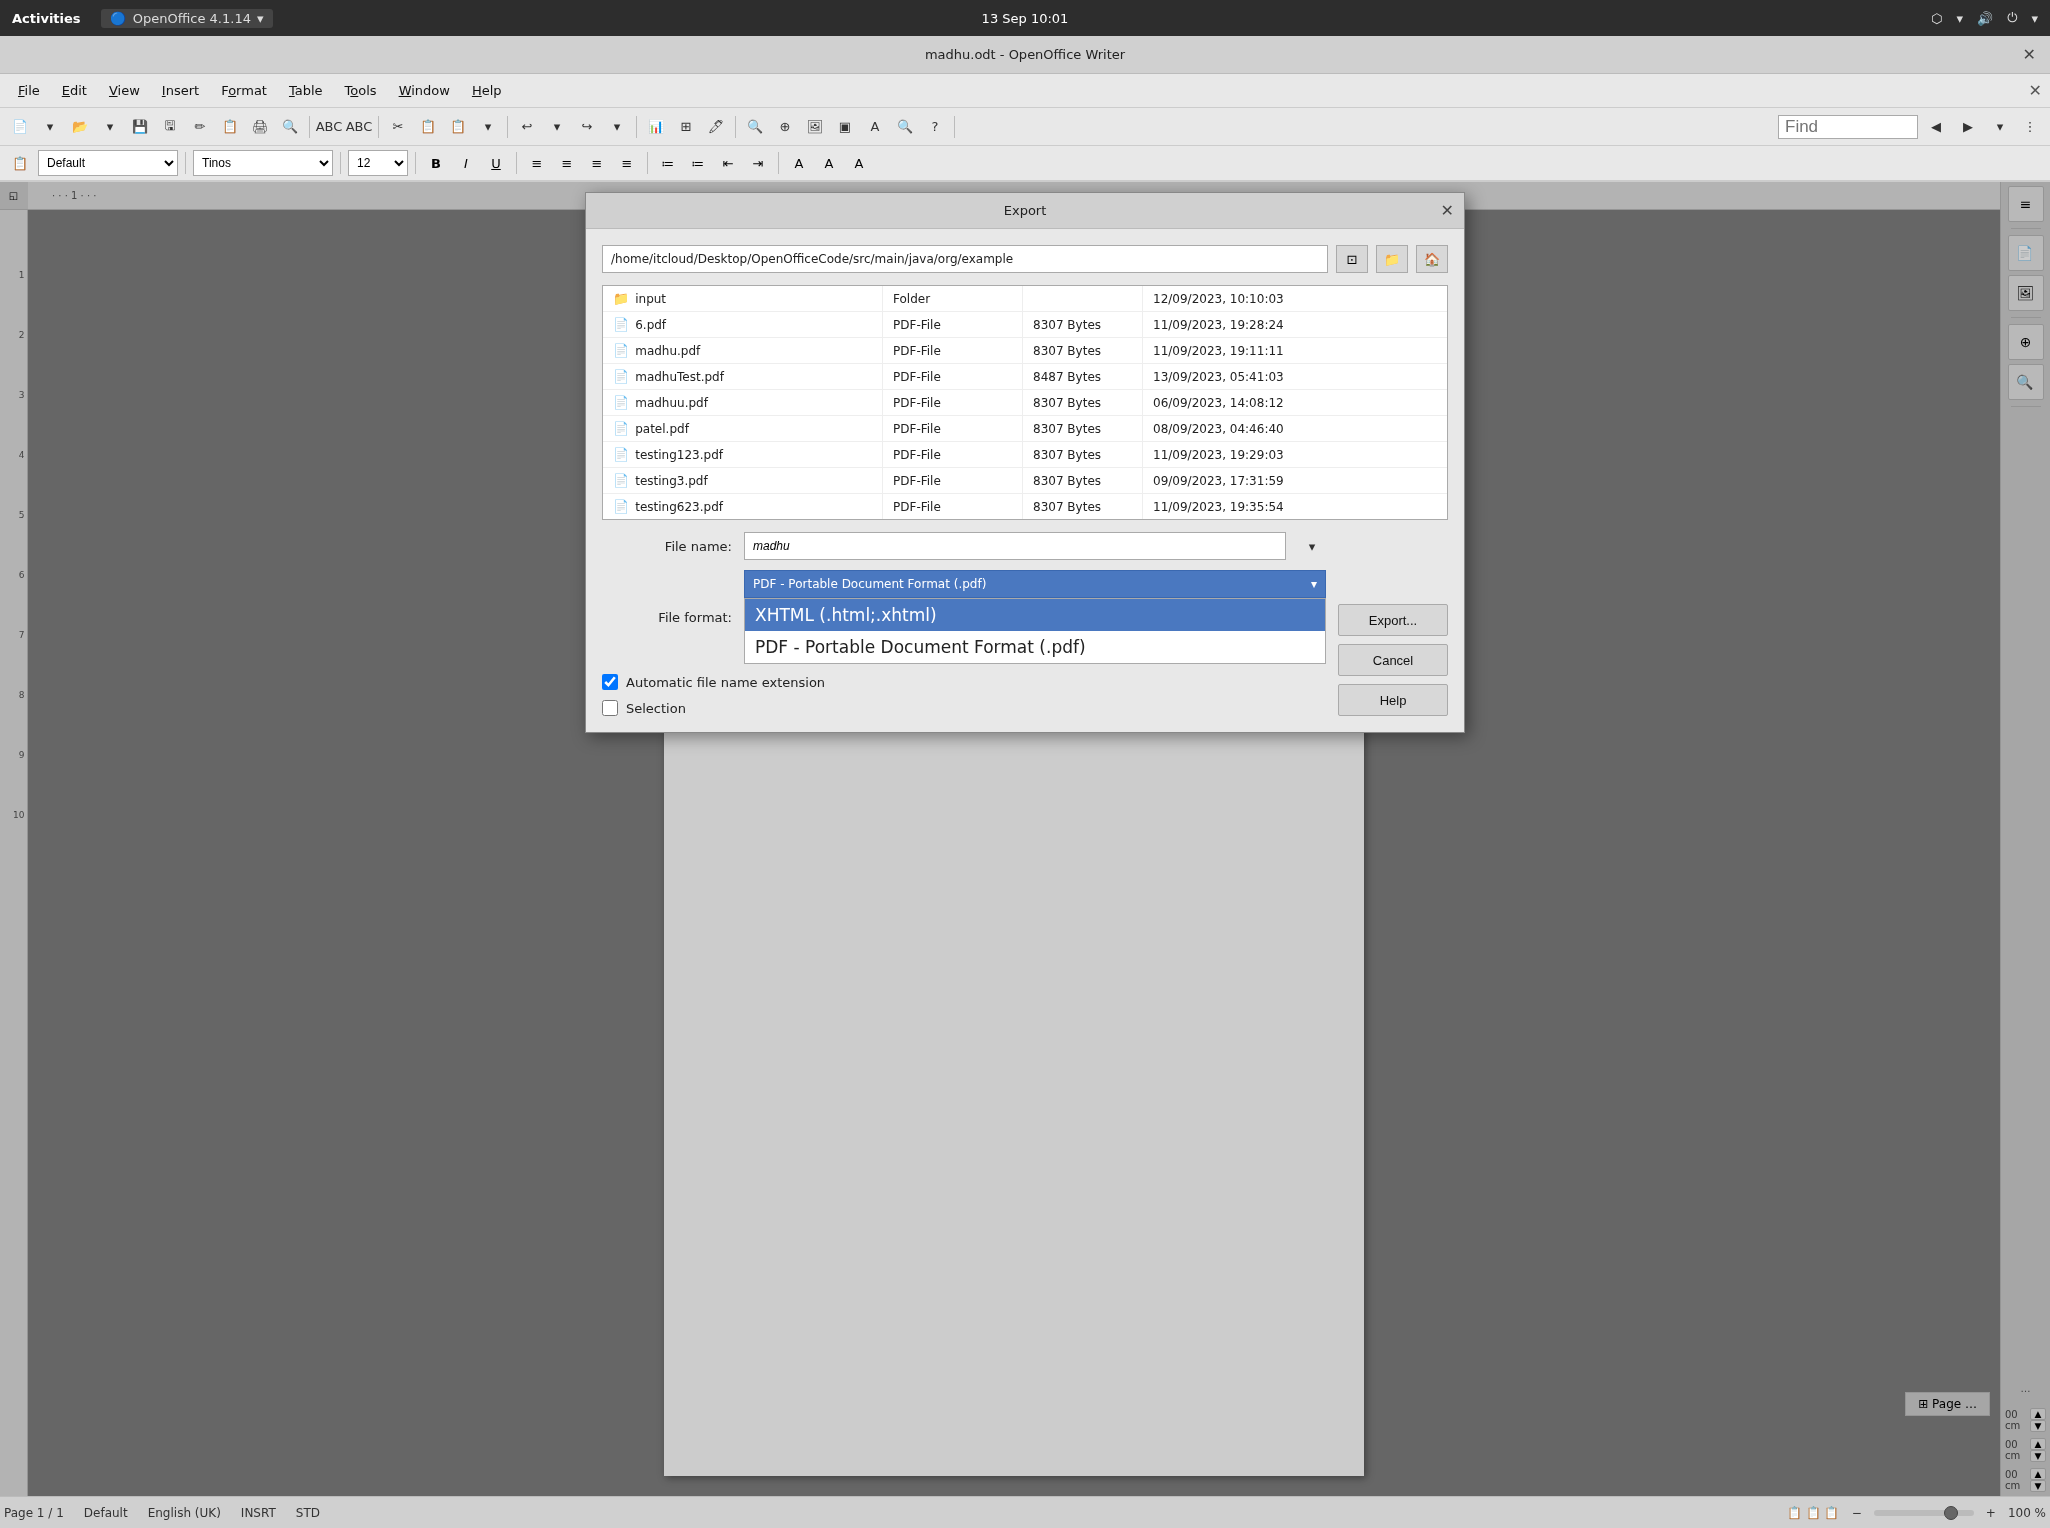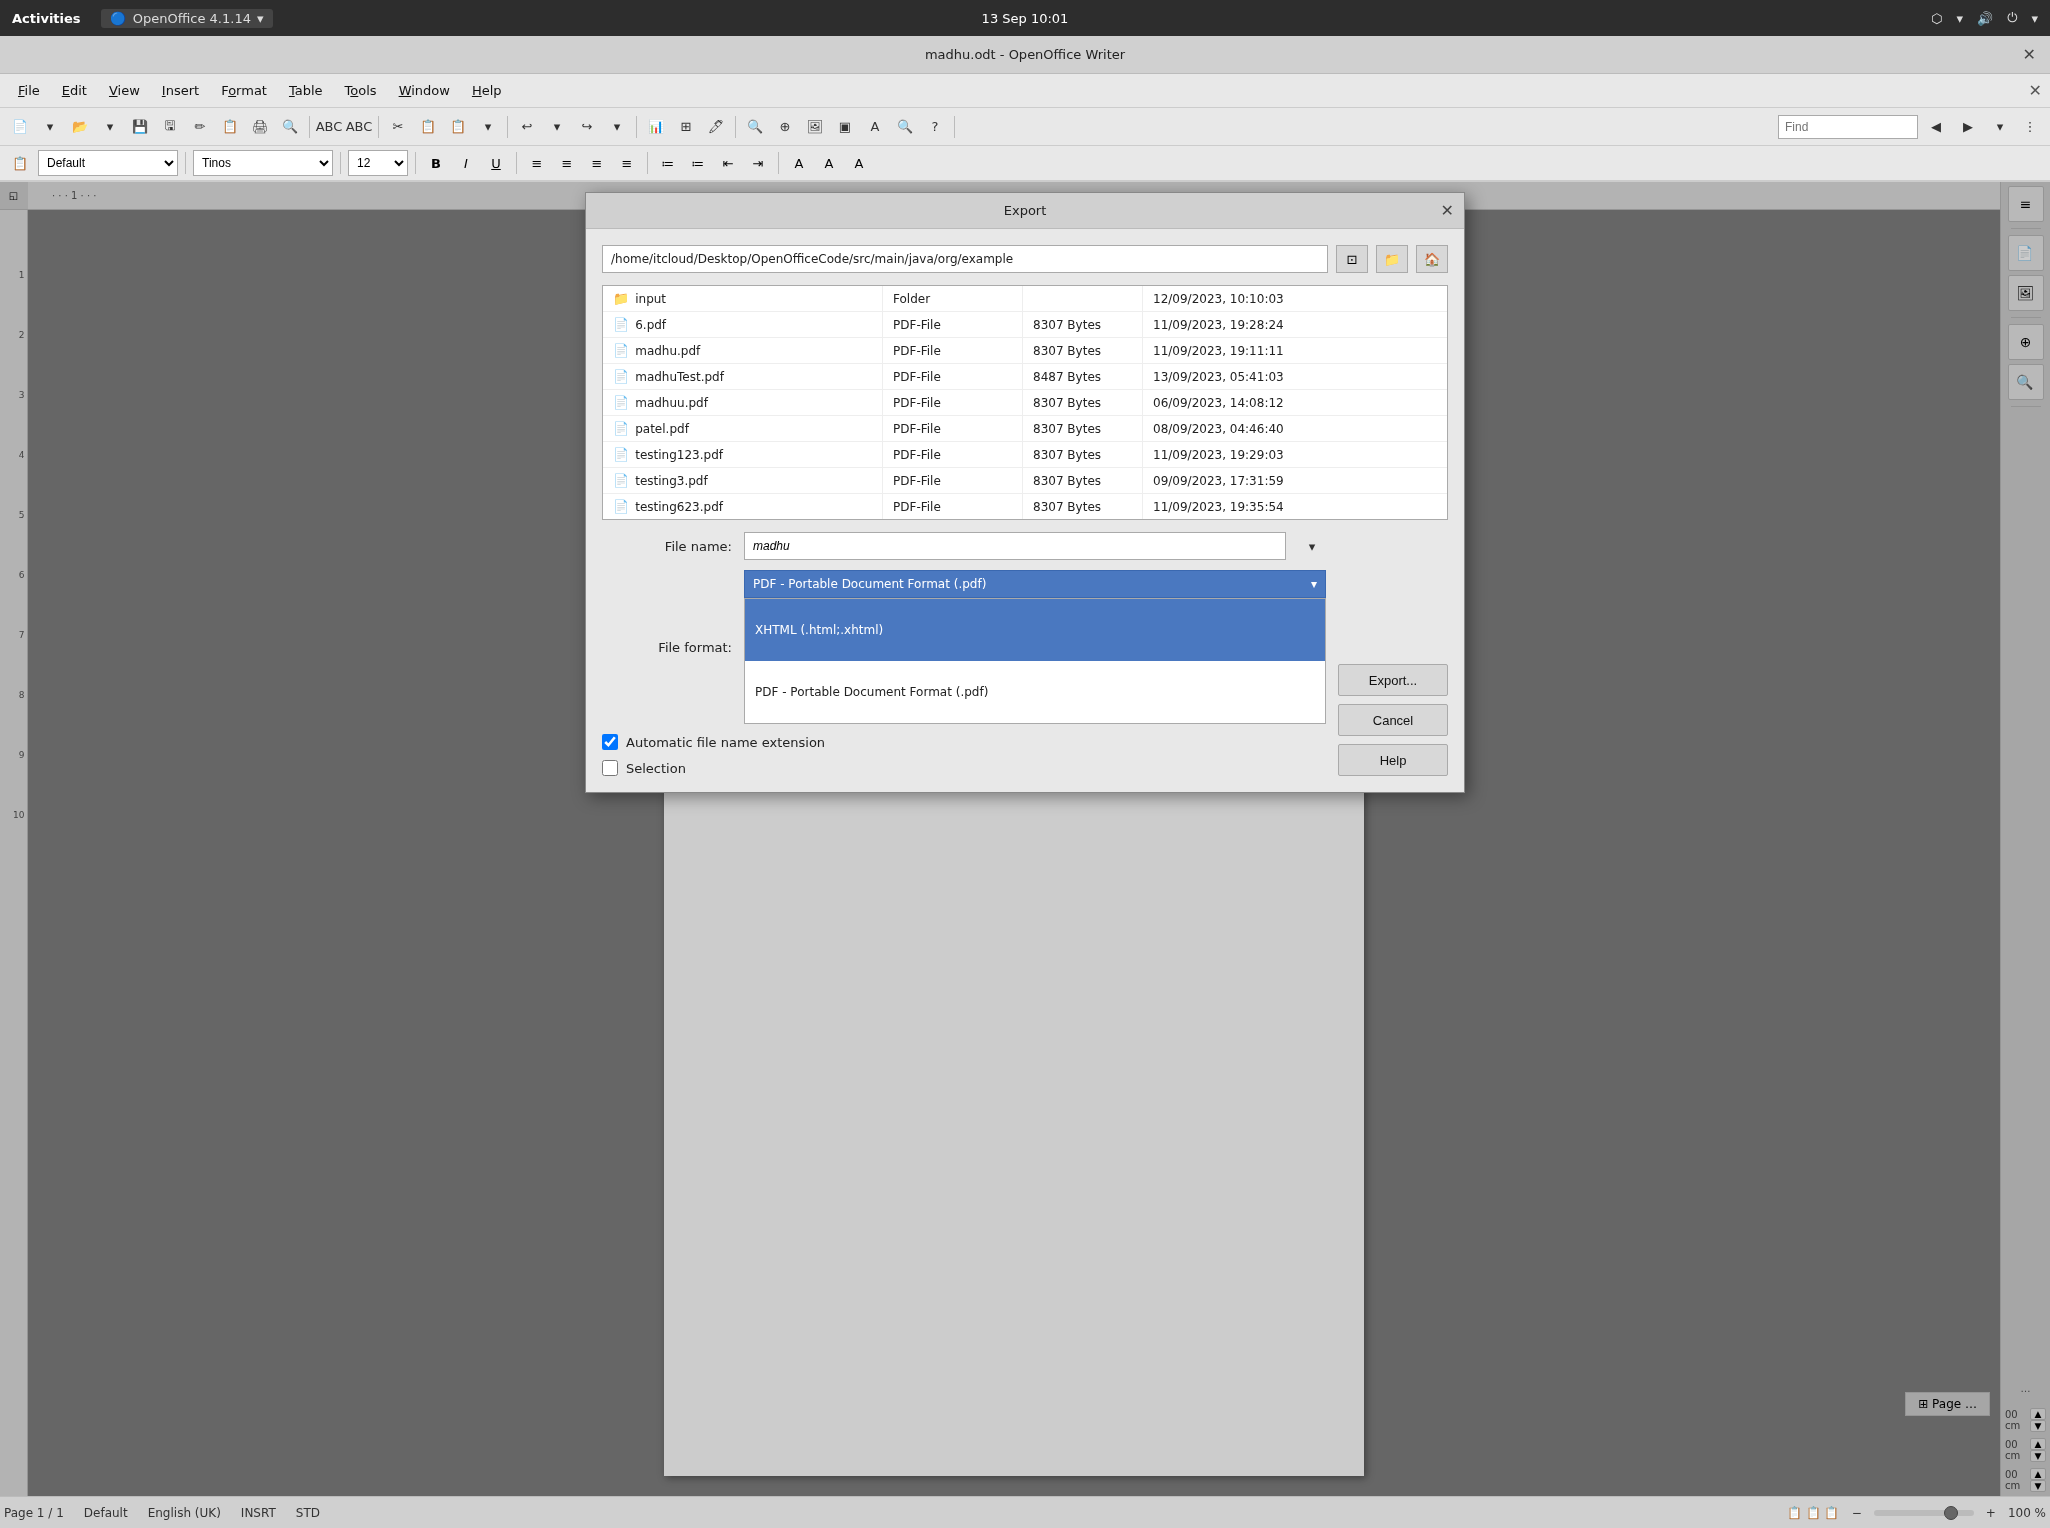--- a/index.html
+++ b/index.html
@@ -140,21 +140,21 @@
       display: flex;
       align-items: center;
       gap: 4px;
     }
     .find-input {
       width: 140px;
       height: 24px;
       border: 1px solid #aaa;
       background: #fff;
       padding: 0 6px;
-      font-size: 12px;
+      font-size: 17px;
     }
 
     
     .fmt-toolbar {
       height: 36px;
       background: #e8e8e8;
       display: flex;
       align-items: center;
       padding: 0 6px;
       border-bottom: 2px solid #ccc;
@@ -448,22 +448,22 @@
       font-size: 12px;
     }
     .format-dropdown {
       border: 1px solid #aaa;
       background: #fff;
       margin-top: 0;
       position: relative;
       z-index: 10;
     }
     .format-option {
-      padding: 24px 10px;
-      font-size: 12px;
+      padding: 6px 10px;
+      font-size: 17px;
       cursor: pointer;
       color: #222;
     }
     .format-option.highlighted {
       background: #4a78c0;
       color: #fff;
     }
 
     .dialog-buttons {
       display: flex;

